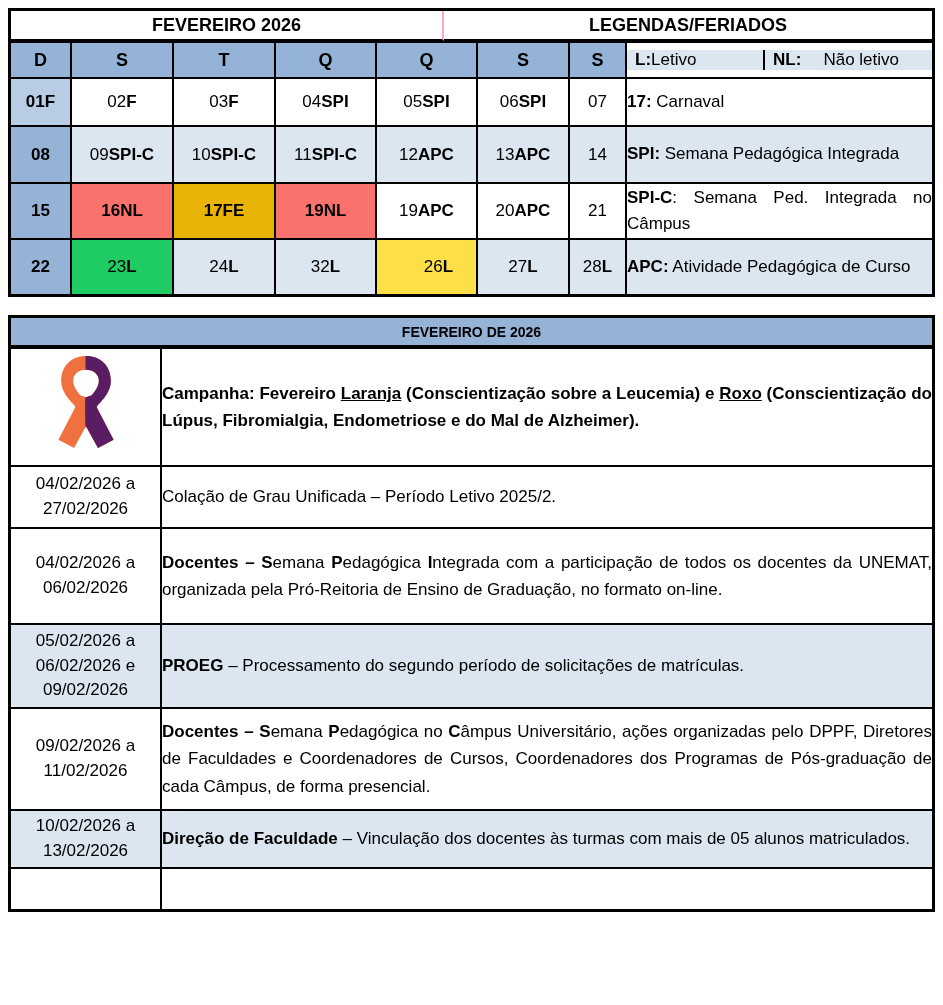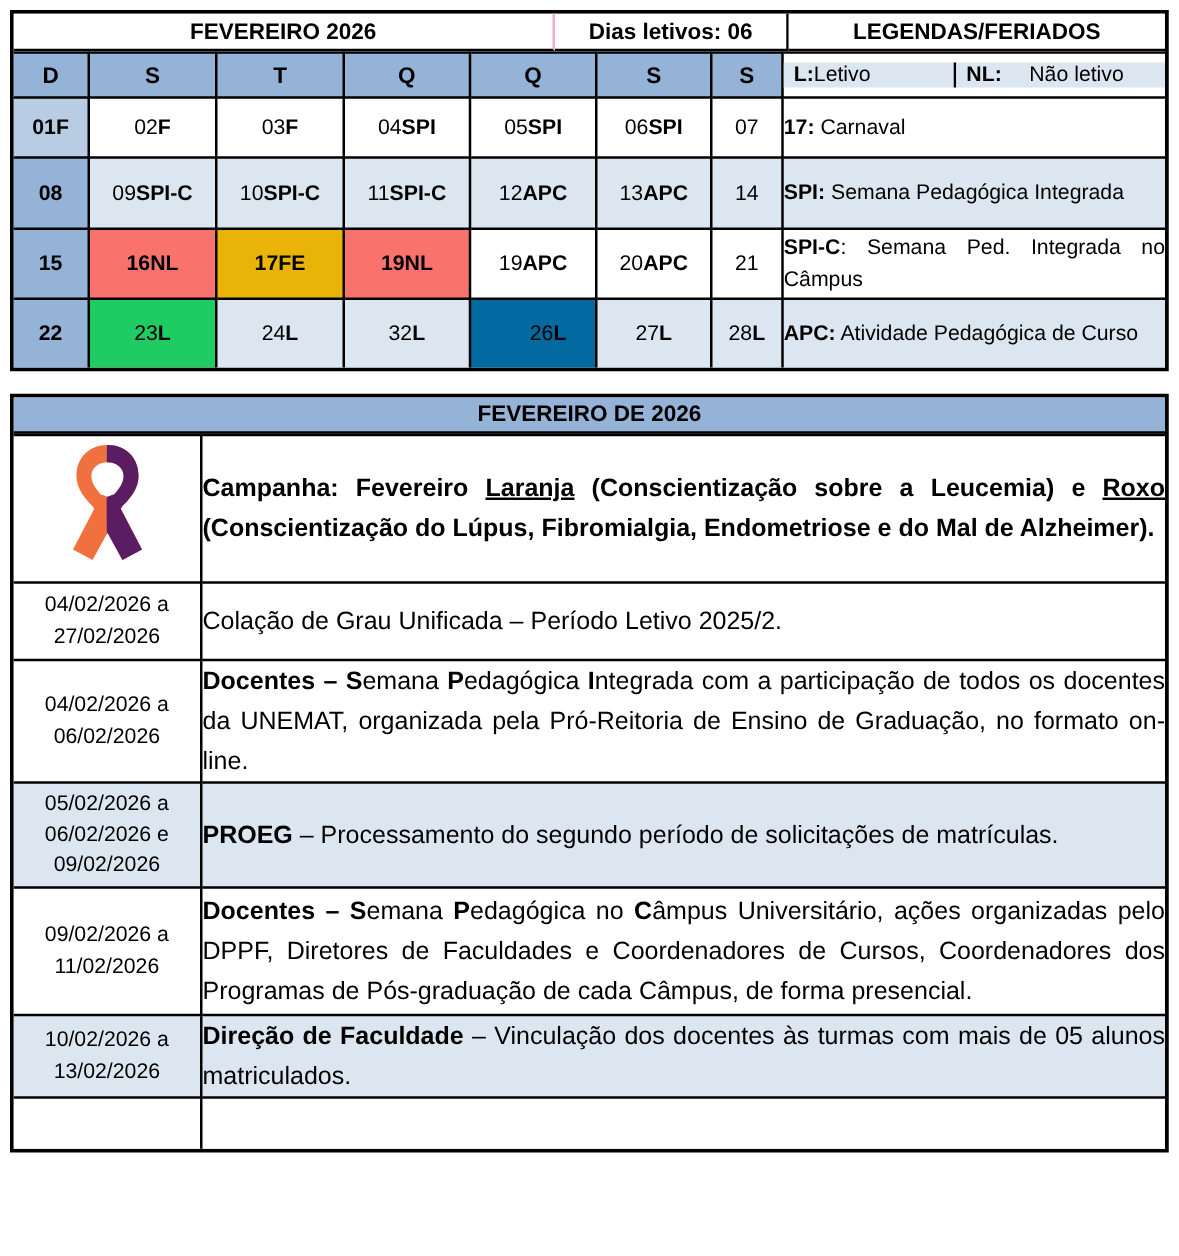--- a/index.html
+++ b/index.html
@@ -30,40 +30,39 @@
   .lp{display:flex;align-items:stretch;height:100%;}
   .lp .lp-cell{display:flex;align-items:center;padding-left:8px;font-size:17px;white-space:nowrap;}
   .lp .lp-l{flex:0 0 42%;border-right:2px solid #000;}
   .lp .lp-r{flex:1;gap:22px;}
   .legend-cell{font-size:17px;padding:2px 8px;vertical-align:middle;line-height:1.55;text-align:left;}
   .legend-cell.just{text-align:justify;}
   
   .t2{position:absolute;left:8px;top:315px;width:921px;border:3px solid #000;background:#fff;}
   .t2-header{
     height:27px;border-bottom:2px solid #000;display:flex;align-items:center;justify-content:center;
-    font-weight:bold;font-size:18px;
+    font-weight:bold;font-size:14px;
   }
   .sch td{border:2px solid #000;padding:0;}
   .sch tr > td:first-child{border-left:0;}
   .sch tr > td:last-child{border-right:0;}
   .sch tr:last-child > td{border-bottom:0;}
   .date-cell{width:150px;text-align:center;font-size:17px;line-height:1.45;vertical-align:middle;}
-  .desc-cell{font-size:20px;line-height:1.6;padding:8px 13px;text-align:justify;vertical-align:middle;}
+  .desc-cell{font-size:17px;line-height:1.6;padding:8px 13px;text-align:justify;vertical-align:middle;}
   .rib-cell{background:#fff;vertical-align:middle;}
   .ribbon{position:relative;width:92px;height:104px;margin:0 auto;}
   .ribbon svg{position:absolute;left:0;top:0;display:block;}
   .ribbon svg.right{clip-path:inset(0 0 0 50%);}
 </style>
 </head>
 <body>
 
 <div class="t1">
   <div class="t1-top">
     <div class="c c1">FEVEREIRO 2026</div>
-    <div class="c c2">Dias letivos: 06</div>
     <div class="c c3">LEGENDAS/FERIADOS</div>
   </div>
   <table class="cal">
     <colgroup>
       <col style="width:60px">
         <col style="width:102px">
         <col style="width:102px">
         <col style="width:101px">
       <col style="width:101px">
         <col style="width:92px">
@@ -121,21 +120,21 @@
           <td class="cal-cell" style="background: rgb(255, 255, 255);"><span>19</span><span class="b">APC</span></td>
           <td class="cal-cell" style="background: rgb(255, 255, 255);"><span>20</span><span class="b">APC</span></td>
           <td class="cal-cell" style="background: rgb(255, 255, 255);"><span>21</span></td>
           <td class="legend-cell just" style="background: rgb(255, 255, 255);"><span class="b">SPI-C</span><span>: Semana Ped. Integrada no Câmpus</span></td>
         </tr>
         <tr style="height: 55px;">
           <td class="cal-cell" style="background: rgb(149, 179, 215);"><span class="b">22</span></td>
           <td class="cal-cell" style="background: rgb(31, 204, 99);"><span>23</span><span class="b">L</span></td>
           <td class="cal-cell" style="background: rgb(220, 230, 241);"><span>24</span><span class="b">L</span></td>
           <td class="cal-cell" style="background: rgb(220, 230, 241);"><span>32</span><span class="b">L</span></td>
-          <td class="cal-cell" style="background: #0369a1; padding-left: 24px;"><span>26</span><span class="b">L</span></td>
+          <td class="cal-cell" style="background: #fde047; padding-left: 24px;"><span>26</span><span class="b">L</span></td>
           <td class="cal-cell" style="background: rgb(220, 230, 241);"><span>27</span><span class="b">L</span></td>
           <td class="cal-cell" style="background: rgb(220, 230, 241);"><span>28</span><span class="b">L</span></td>
           <td class="legend-cell just" style="background: rgb(220, 230, 241);"><span class="b">APC:</span><span> Atividade Pedagógica de Curso</span></td>
         </tr>
       </tbody>
   </table>
 </div>
 
 <div class="t2">
   <div class="t2-header" style="background: rgb(149, 179, 215);">FEVEREIRO DE 2026</div>

